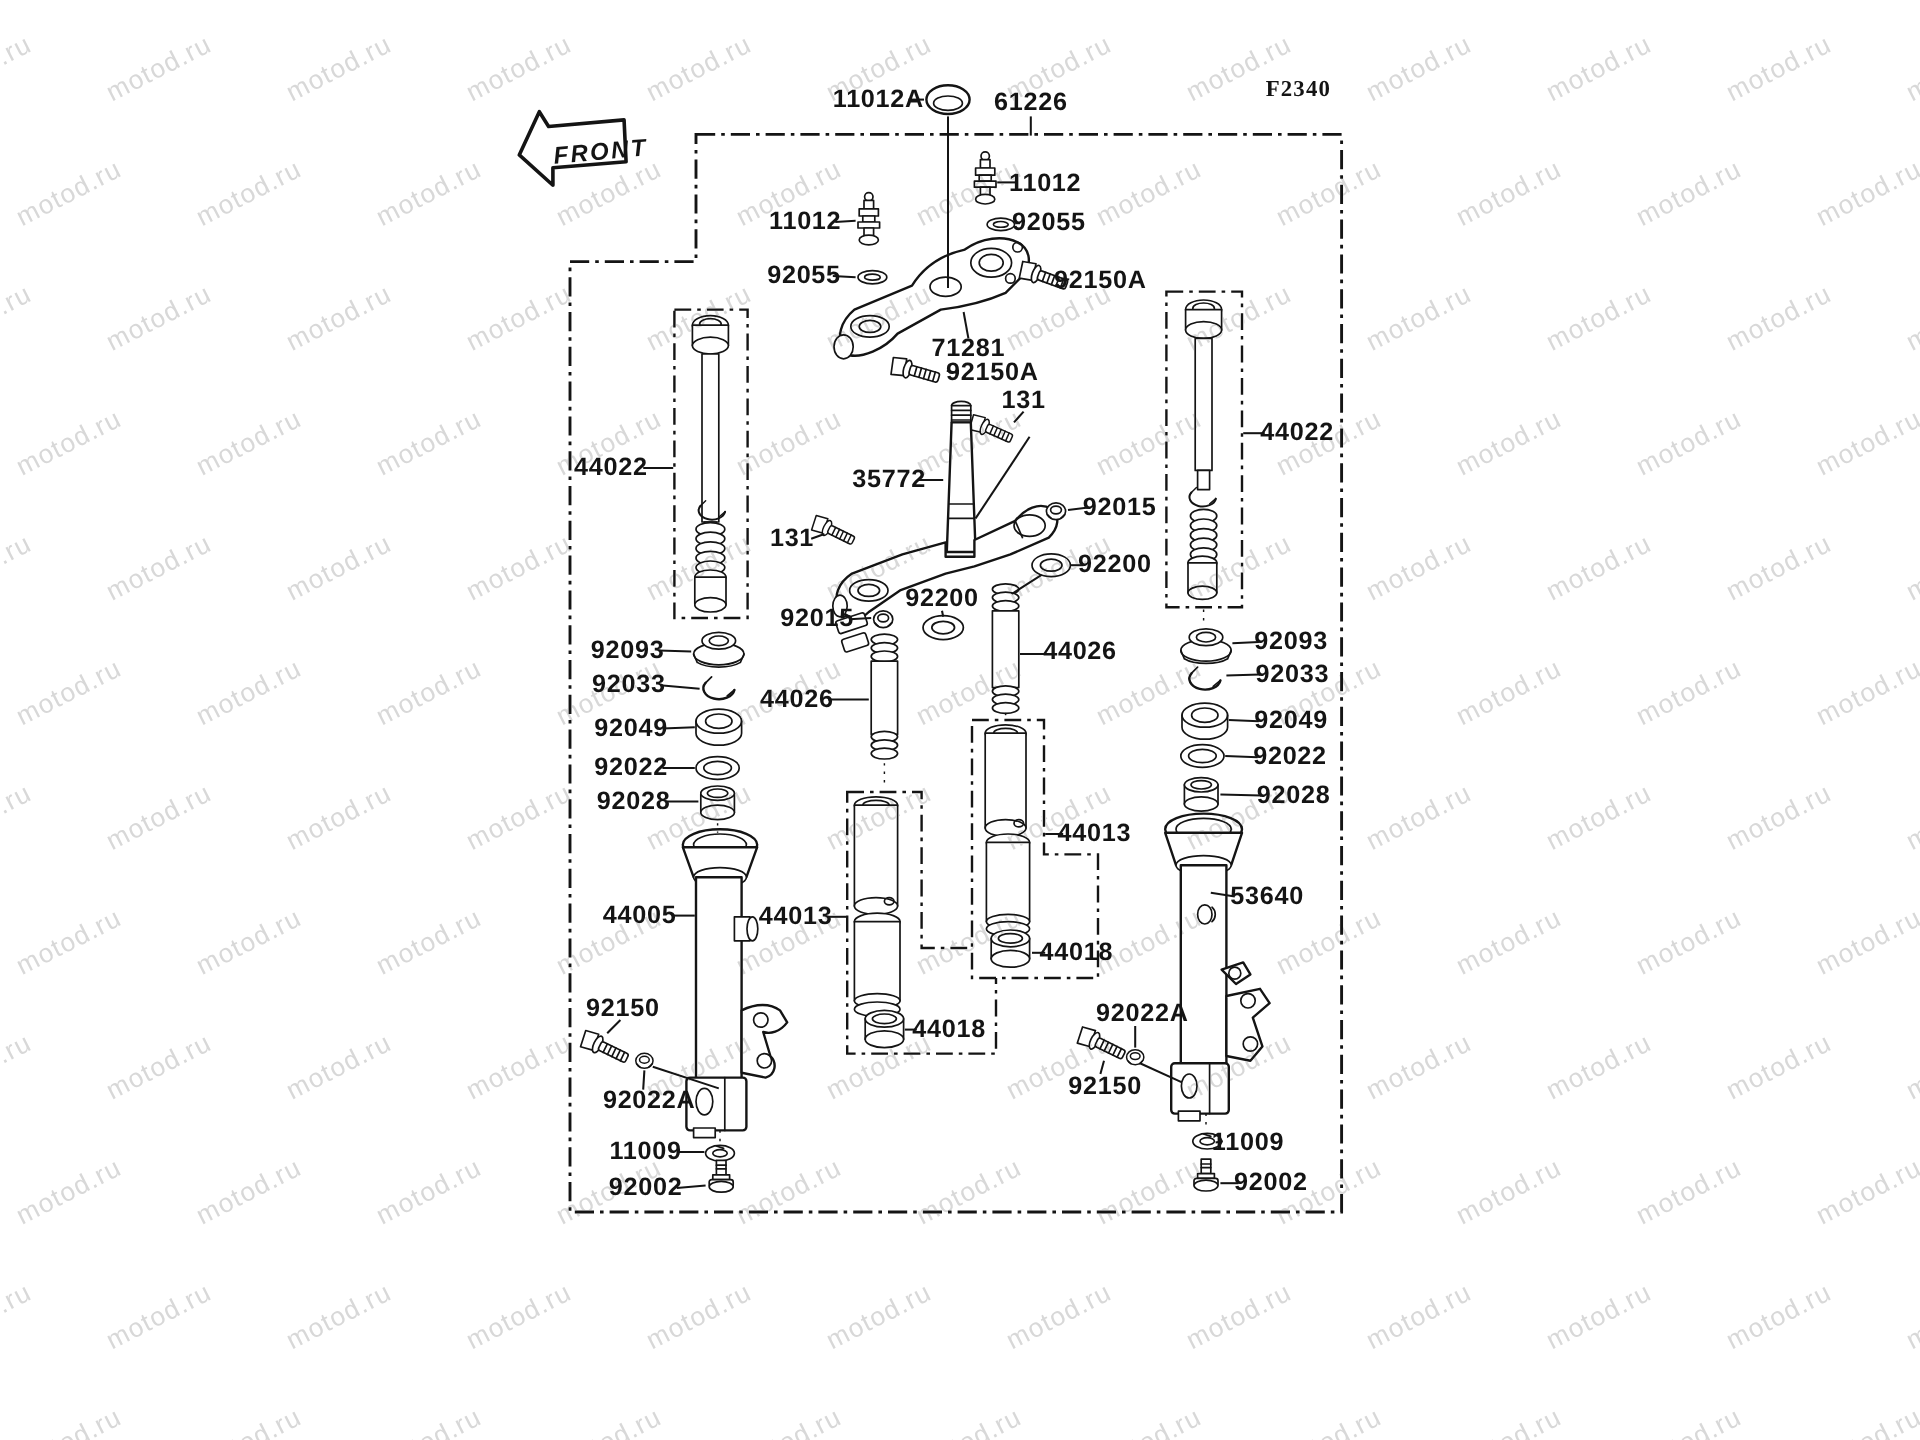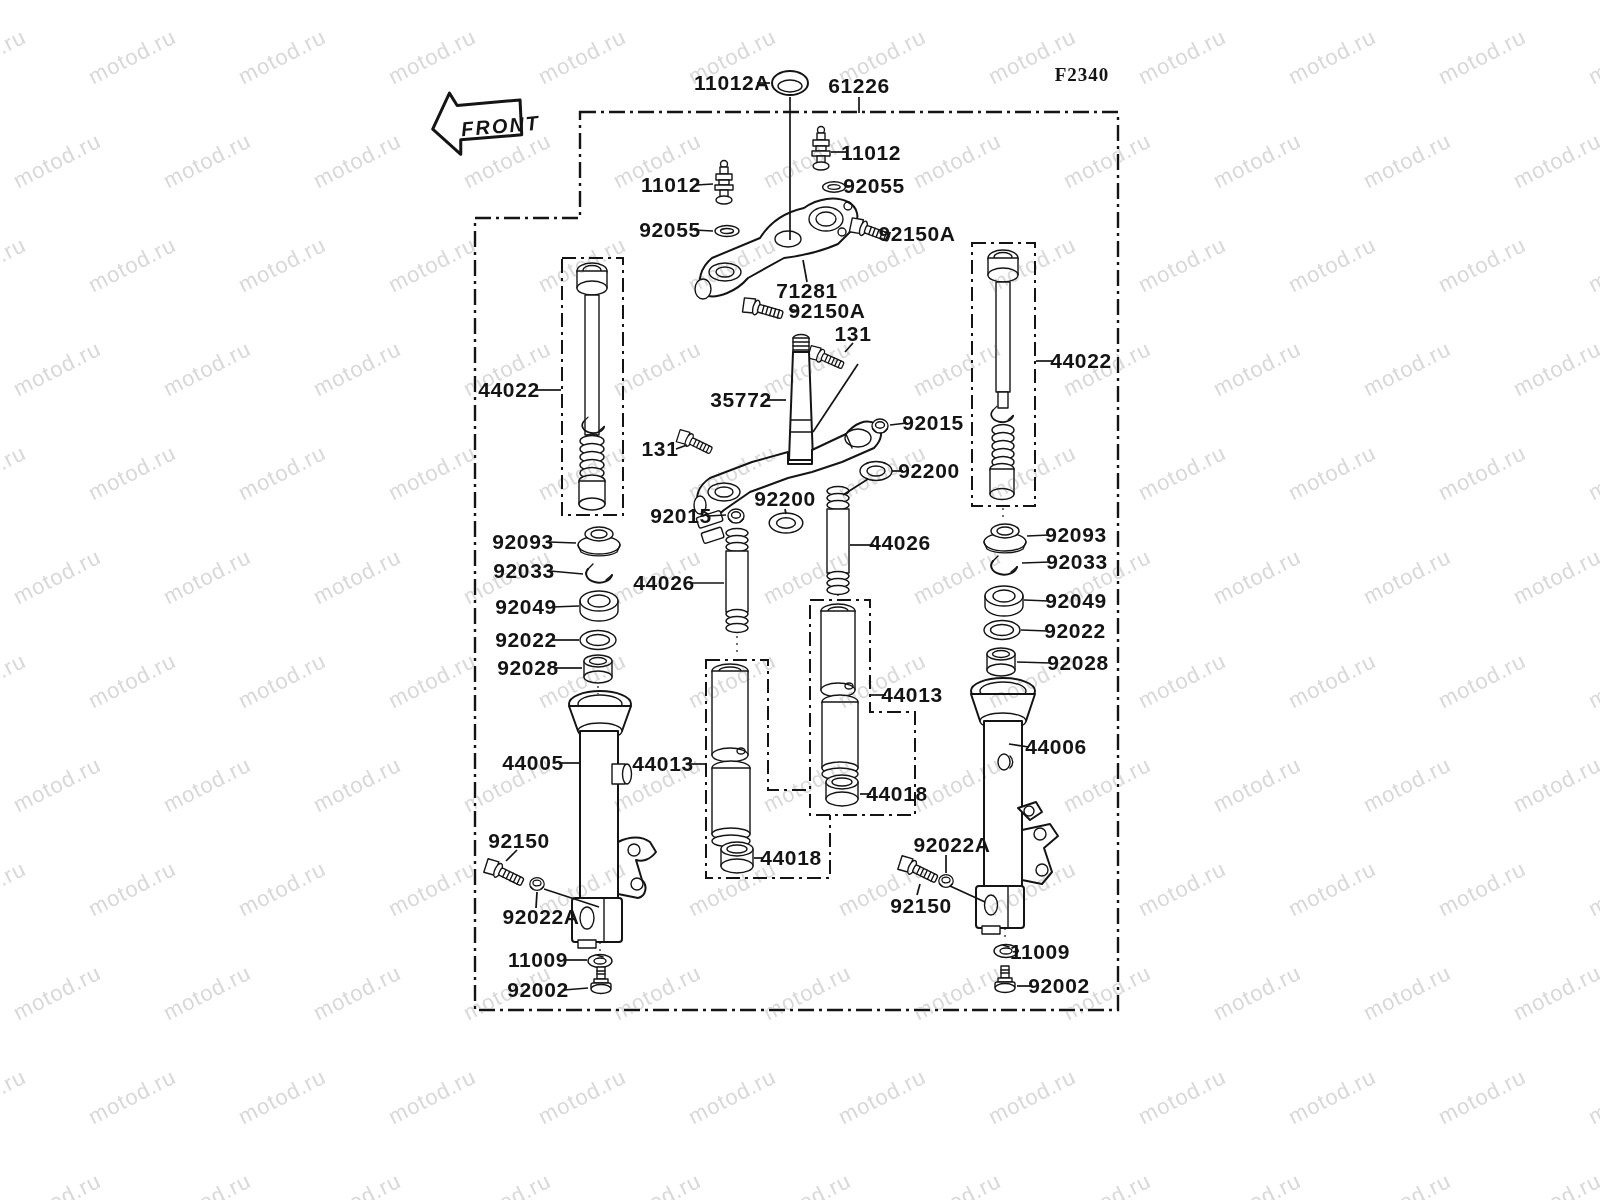--- a/index.html
+++ b/index.html
@@ -414,21 +414,21 @@
       <div class="part-label" style="left: 1078px; top: 663px;">92028</div>
       <div class="part-label" style="left: 533px; top: 763px;">44005</div>
       <div class="part-label" style="left: 663px; top: 764px;">44013</div>
       <div class="part-label" style="left: 912px; top: 695px;">44013</div>
       <div class="part-label" style="left: 791px; top: 858px;">44018</div>
       <div class="part-label" style="left: 897px; top: 794px;">44018</div>
       <div class="part-label" style="left: 519px; top: 841px;">92150</div>
       <div class="part-label" style="left: 541px; top: 917px;">92022A</div>
       <div class="part-label" style="left: 538px; top: 960px;">11009</div>
       <div class="part-label" style="left: 538px; top: 990px;">92002</div>
-      <div class="part-label" style="left: 1056px; top: 747px;">44006</div>
+      <div class="part-label" style="left: 1056px; top: 747px;">53640</div>
       <div class="part-label" style="left: 952px; top: 845px;">92022A</div>
       <div class="part-label" style="left: 921px; top: 906px;">92150</div>
       <div class="part-label" style="left: 1040px; top: 952px;">11009</div>
       <div class="part-label" style="left: 1059px; top: 986px;">92002</div>
     </div>
 
   <div id="watermark-layer">
       <span class="wm" style="color: rgb(216, 216, 216); left: -65px; top: 44px;">motod.ru</span>
       <span class="wm" style="color: rgb(216, 216, 216); left: 85px; top: 44px;">motod.ru</span>
       <span class="wm" style="color: rgb(216, 216, 216); left: 235px; top: 44px;">motod.ru</span>

